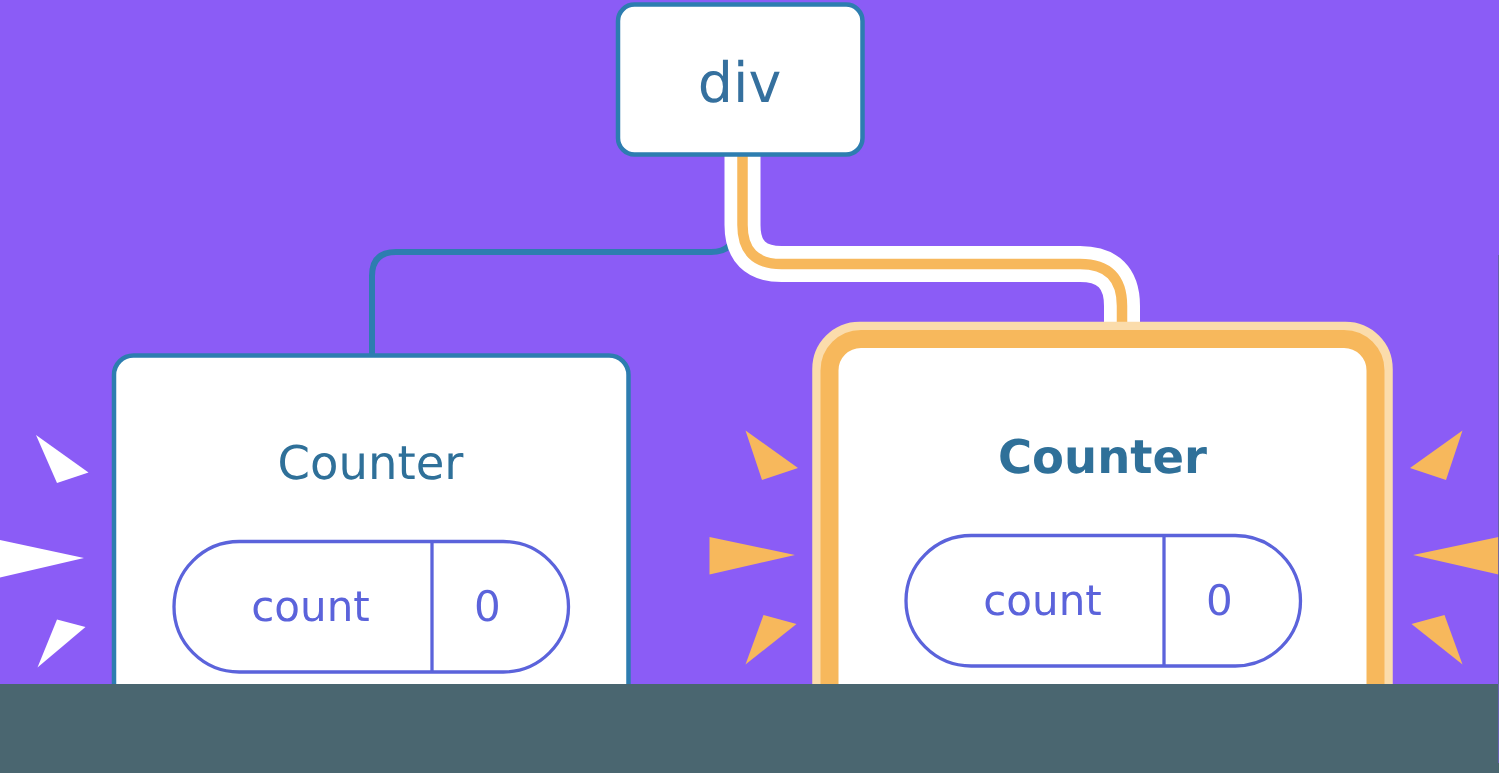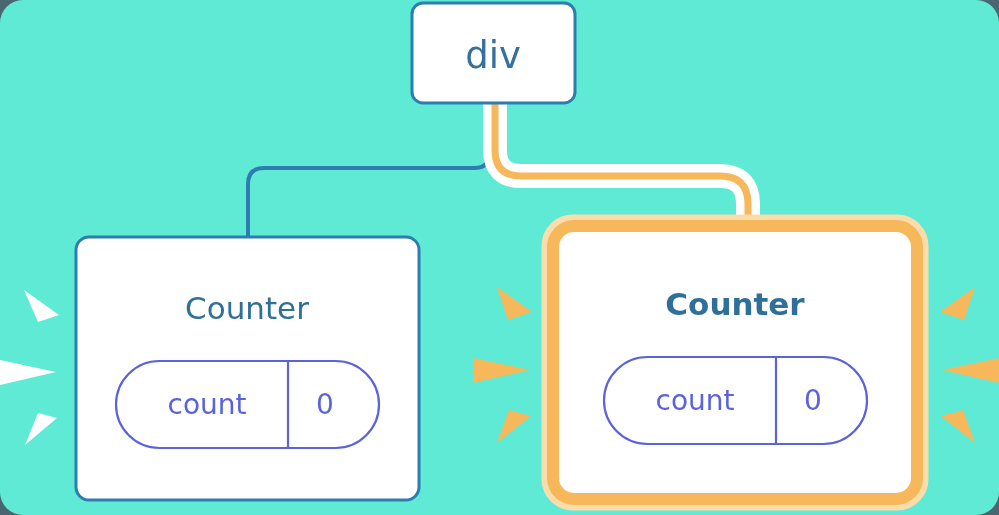--- a/index.html
+++ b/index.html
@@ -7,24 +7,23 @@
     margin: 0;
     padding: 0;
     background: #4a6670;
   }
   body {
     font-family: "DejaVu Sans", "Liberation Sans", sans-serif;
   }
   #stage {
     position: relative;
     width: 999px;
-    height: 515px;
-    background: #5eead4;
+    height: 456px;
+    background: #8b5cf6;
     overflow: hidden;
-    border-radius: 23px;
   }
   #diagram-svg {
     position: absolute;
     left: 0;
     top: 0;
     width: 999px;
     height: 515px;
     display: block;
   }
   .node-label {

